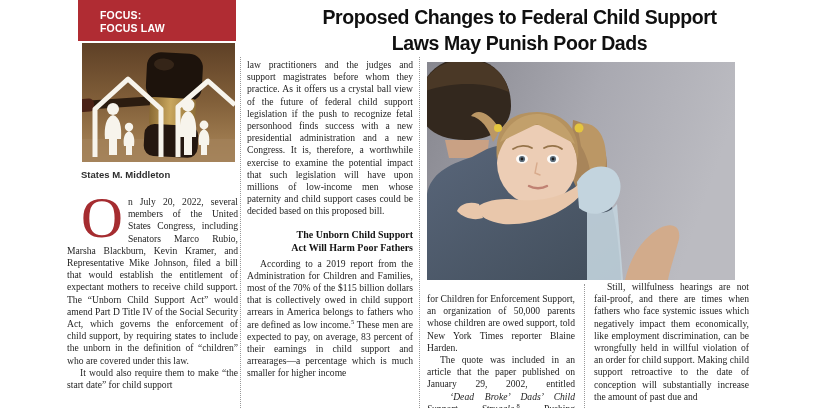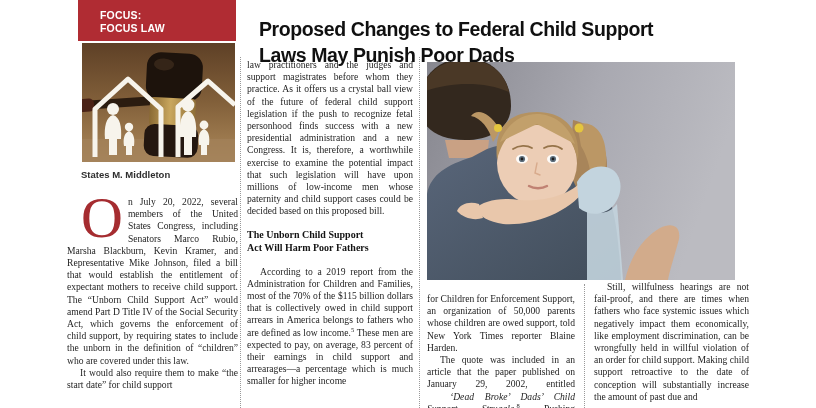--- a/index.html
+++ b/index.html
@@ -10,23 +10,23 @@
   
   .banner{
     position:absolute;left:78px;top:0;width:158px;height:41px;
     background:#b02c33;color:#fff;
     font-family:"Liberation Sans","DejaVu Sans",sans-serif;
     font-weight:bold;font-size:10.5px;line-height:13px;
     padding:9px 12px 0 22px;box-sizing:border-box;letter-spacing:.2px;
   }
   
   .title{
-    position:absolute;left:247px;top:4px;width:545px;margin:12px;
+    position:absolute;left:247px;top:4px;width:545px;margin:0;
     font-family:"Liberation Sans","DejaVu Sans",sans-serif;
-    font-weight:700;font-size:19.5px;line-height:26px;letter-spacing:-.4px;color:#101010;
+    font-weight:700;font-size:19.5px;line-height:26px;letter-spacing:-.4px;color:#101010;text-align:center;
   }
   .title .tl{display:block;}
   
   .gavel-img{position:absolute;left:82px;top:43px;width:153px;height:119px;overflow:hidden;}
   .caption{
     position:absolute;left:81px;top:169px;
     font-family:"Liberation Sans","DejaVu Sans",sans-serif;
     font-weight:bold;font-size:9.5px;color:#2e2e2e;
   }
   .photo{position:absolute;left:427px;top:62px;width:308px;height:218px;overflow:hidden;}
@@ -43,21 +43,21 @@
   .col p.indent{text-indent:13px;}
   .col1{left:67px;top:196px;width:171px;height:212px;}
   .col2{left:247px;top:59px;width:166px;height:349px;}
   .col3{left:427px;top:293px;width:148px;height:127px;}
   .col4{left:594px;top:281px;width:155px;height:127px;}
   .dropcap{
     float:left;font-size:58px;line-height:42px;height:40px;
     color:#a52c30;margin:1px 5px 0 14px;font-weight:400;
   }
   .sect-heading{
-    margin:10px 0 12px;text-align:left;font-weight:bold;
+    margin:10px 0 4px;text-align:right;font-weight:bold;
     font-size:10px;line-height:13px;color:#141414;
   }
   .sect-heading span{display:block;}
   sup{font-size:6.5px;line-height:0;vertical-align:super;}
   em{font-style:italic;margin-left:23px;}
 </style>
 </head>
 <body>
 
 <div class="page">

